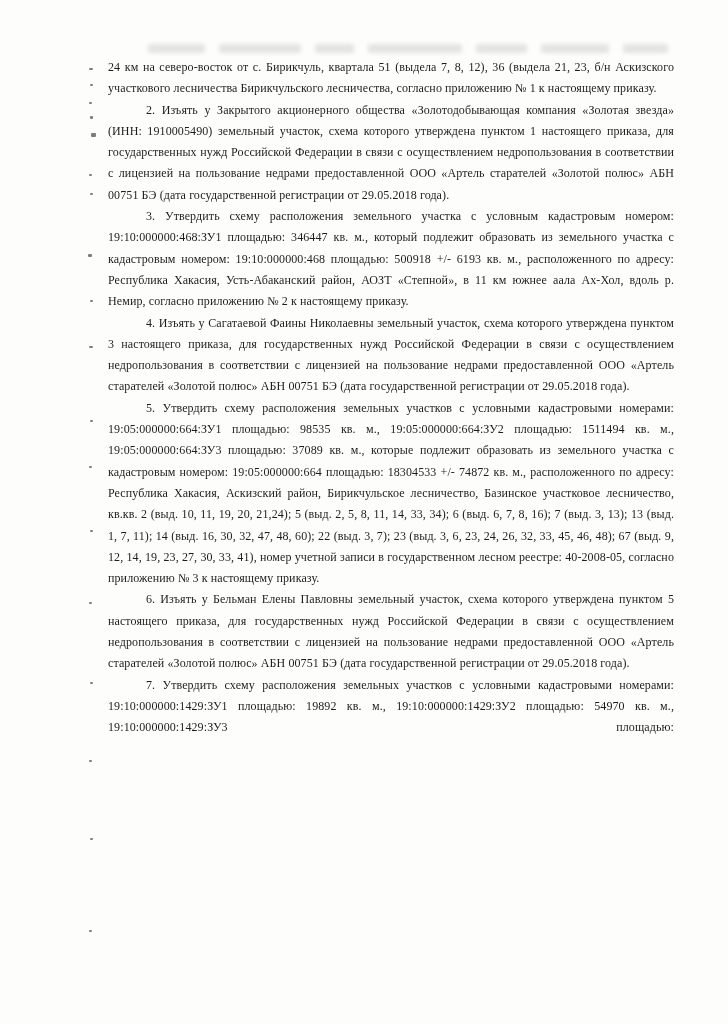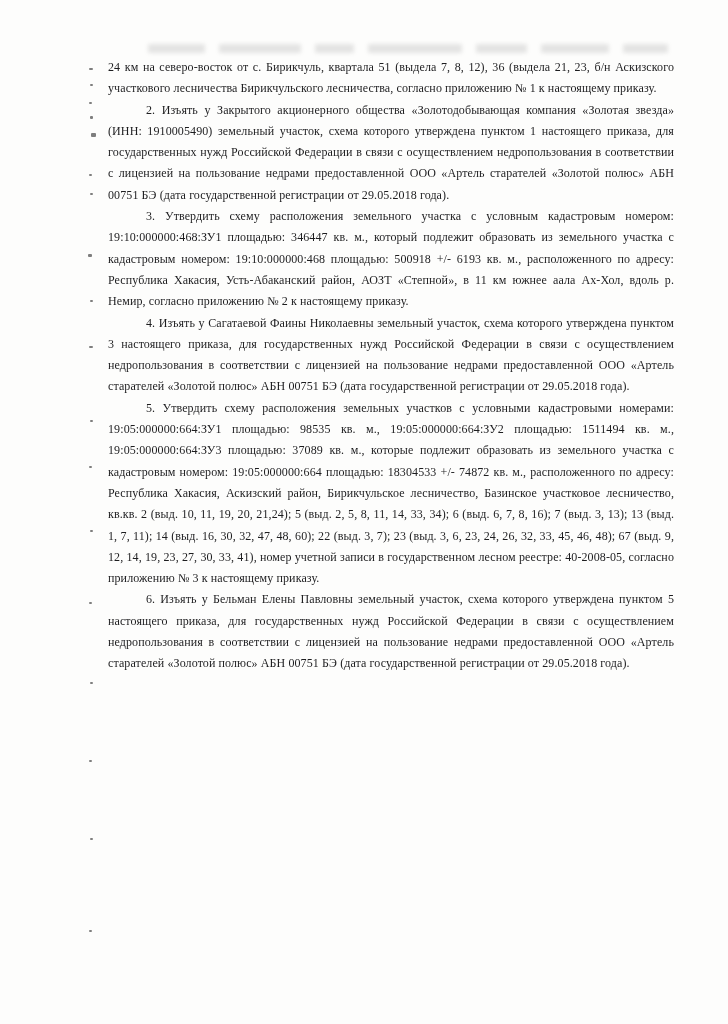--- a/index.html
+++ b/index.html
@@ -101,15 +101,16 @@
     <div class="speck" style="left:89px; top:930px; width:3px; height:2px;"></div>
   </div>
 
   <div class="text-block">
       <p class="">24 км на северо-восток от с. Бирикчуль, квартала 51 (выдела 7, 8, 12), 36 (выдела 21, 23, б/н Аскизского участкового лесничества Бирикчульского лесничества, согласно приложению № 1 к настоящему приказу.</p>
       <p class="indent">2. Изъять у Закрытого акционерного общества «Золотодобывающая компания «Золотая звезда» (ИНН: 1910005490) земельный участок, схема которого утверждена пунктом 1 настоящего приказа, для государственных нужд Российской Федерации в связи с осуществлением недропользования в соответствии с лицензией на пользование недрами предоставленной ООО «Артель старателей «Золотой полюс» АБН 00751 БЭ (дата государственной регистрации от 29.05.2018 года).</p>
       <p class="indent">3. Утвердить схему расположения земельного участка с условным кадастровым номером: 19:10:000000:468:ЗУ1 площадью: 346447 кв. м., который подлежит образовать из земельного участка с кадастровым номером: 19:10:000000:468 площадью: 500918 +/- 6193 кв. м., расположенного по адресу: Республика Хакасия, Усть-Абаканский район, АОЗТ «Степной», в 11 км южнее аала Ах-Хол, вдоль р. Немир, согласно приложению № 2 к настоящему приказу.</p>
       <p class="indent">4. Изъять у Сагатаевой Фаины Николаевны земельный участок, схема которого утверждена пунктом 3 настоящего приказа, для государственных нужд Российской Федерации в связи с осуществлением недропользования в соответствии с лицензией на пользование недрами предоставленной ООО «Артель старателей «Золотой полюс» АБН 00751 БЭ (дата государственной регистрации от 29.05.2018 года).</p>
       <p class="indent">5. Утвердить схему расположения земельных участков с условными кадастровыми номерами: 19:05:000000:664:ЗУ1 площадью: 98535 кв. м., 19:05:000000:664:ЗУ2 площадью: 1511494 кв. м., 19:05:000000:664:ЗУ3 площадью: 37089 кв. м., которые подлежит образовать из земельного участка с кадастровым номером: 19:05:000000:664 площадью: 18304533 +/- 74872 кв. м., расположенного по адресу: Республика Хакасия, Аскизский район, Бирикчульское лесничество, Базинское участковое лесничество, кв.кв. 2 (выд. 10, 11, 19, 20, 21,24); 5 (выд. 2, 5, 8, 11, 14, 33, 34); 6 (выд. 6, 7, 8, 16); 7 (выд. 3, 13); 13 (выд. 1, 7, 11); 14 (выд. 16, 30, 32, 47, 48, 60); 22 (выд. 3, 7); 23 (выд. 3, 6, 23, 24, 26, 32, 33, 45, 46, 48); 67 (выд. 9, 12, 14, 19, 23, 27, 30, 33, 41), номер учетной записи в государственном лесном реестре: 40-2008-05, согласно приложению № 3 к настоящему приказу.</p>
       <p class="indent">6. Изъять у Бельман Елены Павловны земельный участок, схема которого утверждена пунктом 5 настоящего приказа, для государственных нужд Российской Федерации в связи с осуществлением недропользования в соответствии с лицензией на пользование недрами предоставленной ООО «Артель старателей «Золотой полюс» АБН 00751 БЭ (дата государственной регистрации от 29.05.2018 года).</p>
+      <p class="indent jlast">7. Утвердить схему расположения земельных участков с условными кадастровыми номерами: 19:10:000000:1429:ЗУ1 площадью: 19892 кв. м., 19:10:000000:1429:ЗУ2 площадью: 54970 кв. м., 19:10:000000:1429:ЗУ3 площадью:</p>
     </div>
 
 </div>
 
 </body></html>

